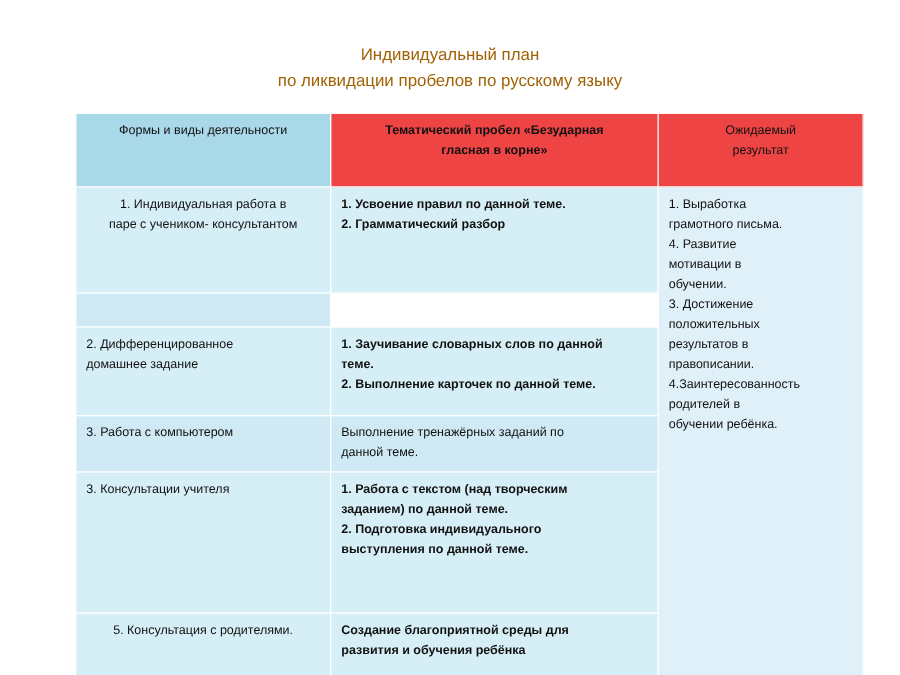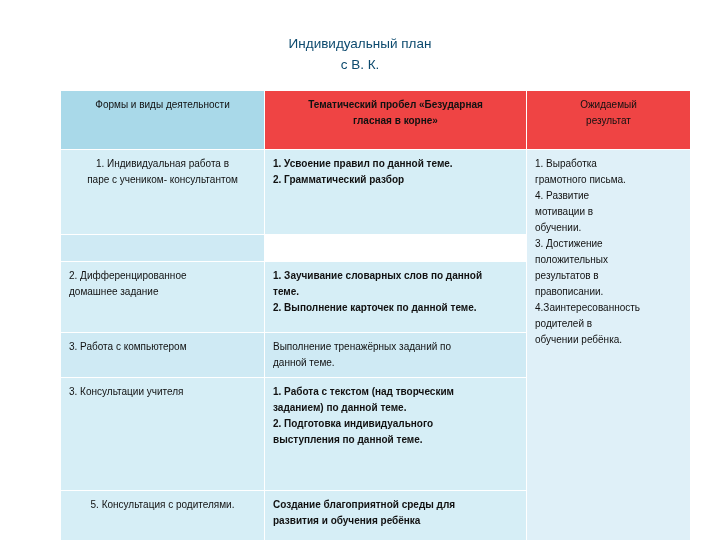--- a/index.html
+++ b/index.html
@@ -20,21 +20,21 @@
     background: #ffffff;
     box-sizing: border-box;
   }
   .title-block {
     position: absolute;
     left: 60px;
     top: 33px;
     width: 600px;
     text-align: center;
     font-size: 13.5px;
-    color: #0c4a6e;
+    color: #a16207;
     line-height: 21px;
   }
   .title-line {
     display: block;
     white-space: nowrap;
   }
   table.plan {
     position: absolute;
     left: 60px;
     top: 90px;
@@ -80,21 +80,21 @@
   .spacer-row td { padding: 0; height: 14px; }
   .sub { display: block; }
 </style>
 </head>
 <body>
 
 <div class="slide">
 
   <div class="title-block">
     <span class="title-line">Индивидуальный план</span>
-    <span class="title-line">с В. К.</span>
+    <span class="title-line">по ликвидации пробелов по русскому языку</span>
   </div>
 
   <table class="plan">
     <colgroup>
       <col class="col1">
         <col class="col2">
         <col class="col3">
     </colgroup>
     <tbody>
       <tr>

